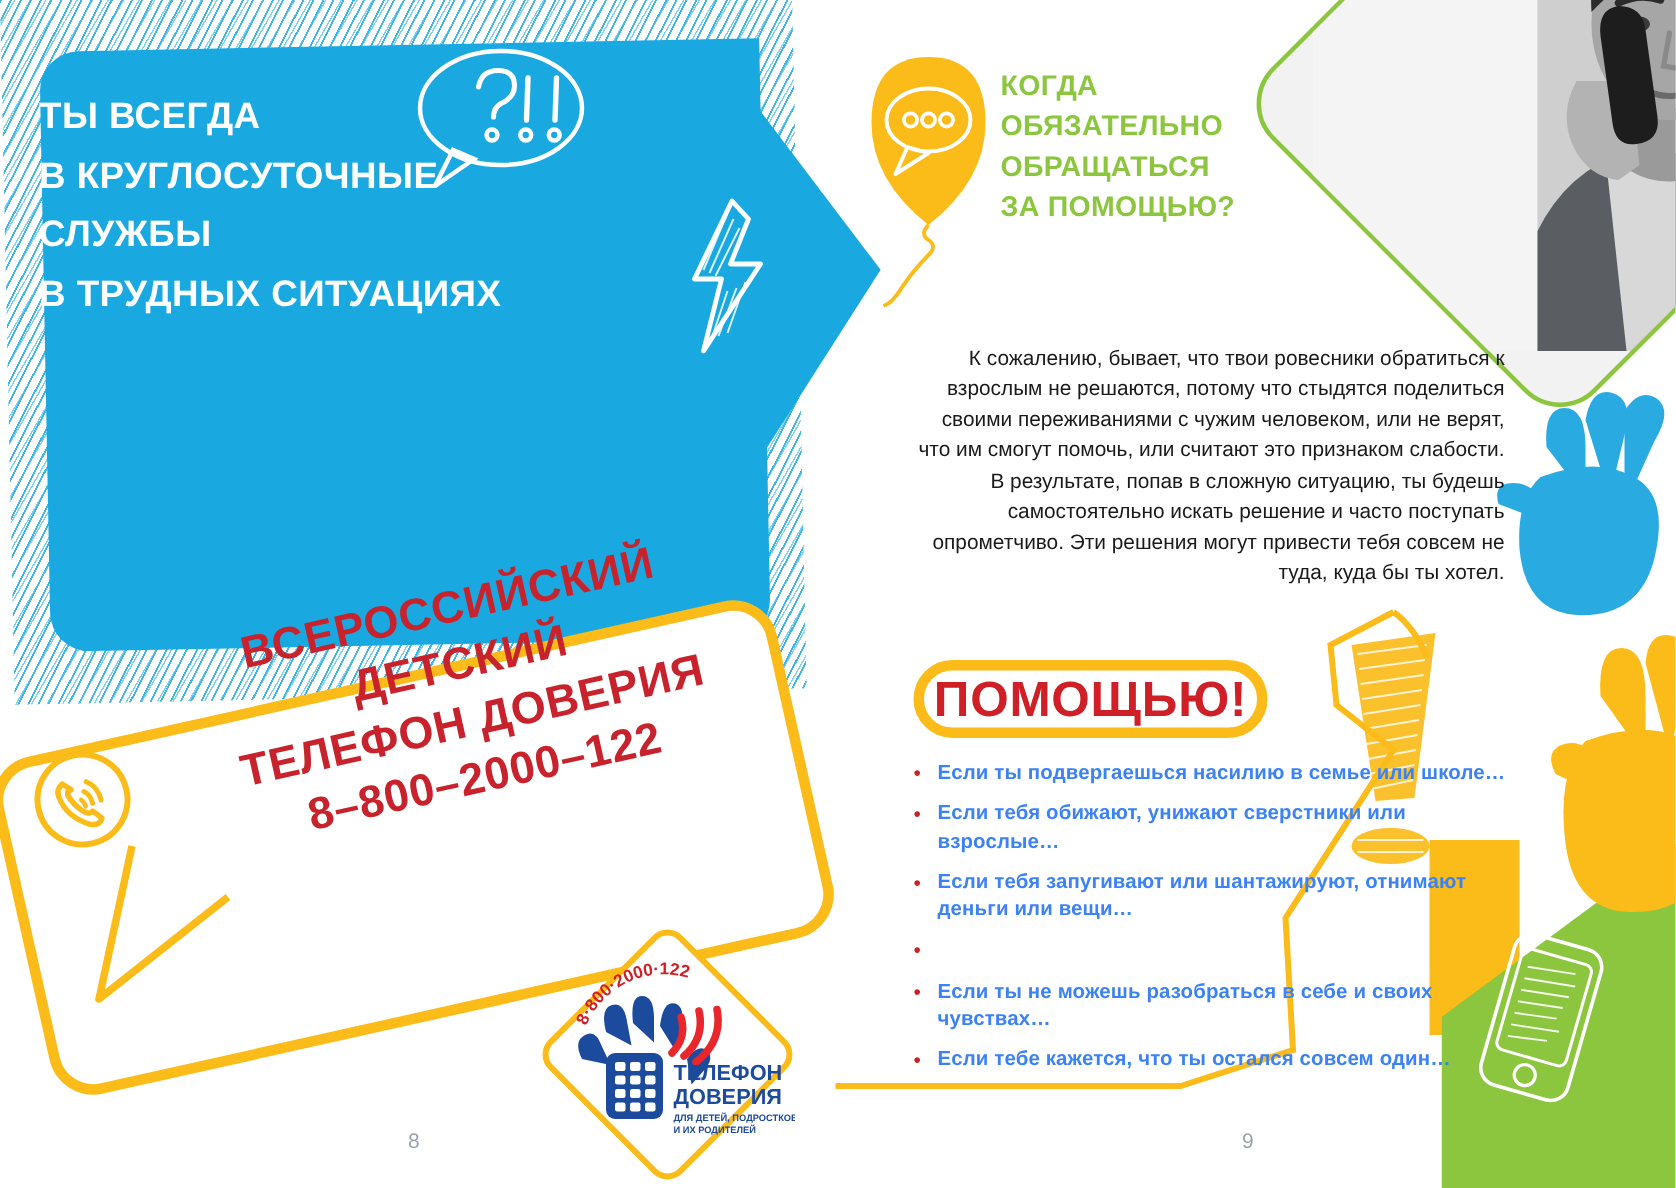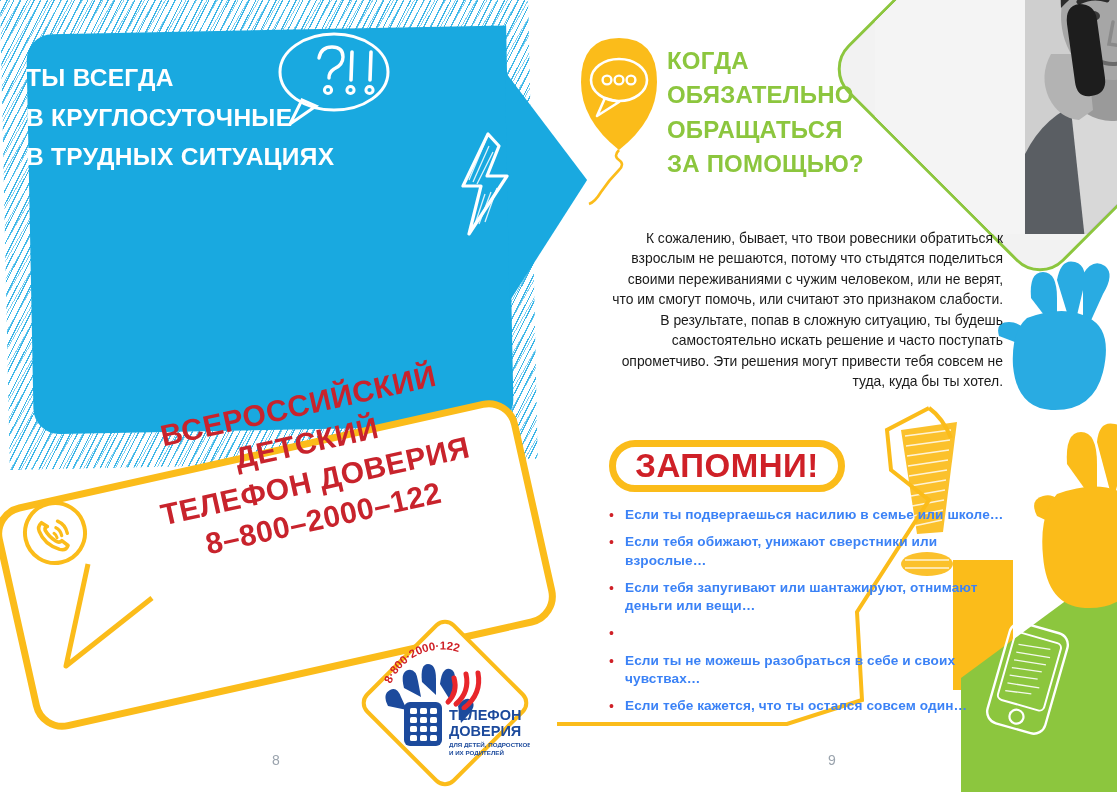--- a/index.html
+++ b/index.html
@@ -112,21 +112,21 @@
     position:absolute;left:50%;top:50%;width:330px;height:330px;margin:-165px 0 0 -165px;
     transform:rotate(-45deg);
     overflow:hidden;
   }
   .photo-svg{position:absolute;left:0;top:0;width:330px;height:330px;}
 
   .balloon{position:absolute;left:18px;top:34px;width:88px;height:172px;z-index:5;}
 
   .green-heading{
     position:absolute;left:110px;top:44px;width:300px;
-    color:#8cc63e;font-weight:bold;font-size:24px;line-height:1.43;
+    color:#8cc63e;font-weight:bold;font-size:19px;line-height:1.43;
     letter-spacing:.2px;z-index:6;
   }
   .green-heading div{white-space:nowrap;}
 
   .body-para{
     position:absolute;left:46px;top:228px;width:400px;
     color:#1a1a1a;font-size:13.9px;line-height:1.47;
     text-align:right;z-index:6;
   }
 
@@ -182,20 +182,21 @@
     <div class="sketch-back">
       <div class="hatch"></div>
       <div class="hatch2"></div>
     </div>
 
     <div class="blue-card"></div>
 
     <div class="blue-headline">
       <div>ТЫ ВСЕГДА</div>
       <div>В КРУГЛОСУТОЧНЫЕ</div>
+      <div>СЛУЖБЫ</div>
       <div>В ТРУДНЫХ СИТУАЦИЯХ</div>
     </div>
 
     <div class="bubble-qm">
       <svg viewBox="0 0 120 104" width="120" height="104">
         <ellipse cx="62" cy="44" rx="54" ry="38" fill="none" stroke="#ffffff" stroke-width="3"></ellipse>
         <path d="M30 72 L18 96 L44 78 Z" fill="none" stroke="#ffffff" stroke-width="3"></path>
         <path d="M47 30 q2-11 13-11 q11 0 11 10 q0 8-9 12 q-5 3-5 9" fill="none" stroke="#ffffff" stroke-width="3.4" stroke-linecap="round"></path>
         <circle cx="56" cy="62" r="3.6" fill="none" stroke="#ffffff" stroke-width="3"></circle>
         <path d="M80 24 L79 52" stroke="#ffffff" stroke-width="3.6" stroke-linecap="round"></path>
@@ -389,21 +390,21 @@
           <rect x="6" y="10" width="48" height="70" rx="5" fill="none" stroke="#ffffff" stroke-width="2"></rect>
           <circle cx="30" cy="92" r="7" fill="none" stroke="#ffffff" stroke-width="2.2"></circle>
           <g stroke="#ffffff" stroke-width="1.3" opacity=".9">
             <path d="M12 22 L44 18 M12 30 L46 26 M12 38 L44 34 M12 46 L42 42 M12 54 L40 50 M12 62 L44 58 M12 70 L38 66"></path>
           </g>
         </g>
       </svg>
     </div>
 
     <div class="remember-pill"></div>
-    <div class="remember-label">ЗАПОМНИ!</div>
+    <div class="remember-label">ПОМОЩЬЮ!</div>
 
     <div class="bullet-list">
       <div class="bullet-row">
         <div class="bullet-dot">•</div>
         <div class="bullet-text">Если ты подвергаешься насилию в семье или школе…</div>
       </div>
       <div class="bullet-row">
         <div class="bullet-dot">•</div>
         <div class="bullet-text">Если тебя обижают, унижают сверстники или взрослые…</div>
       </div>

